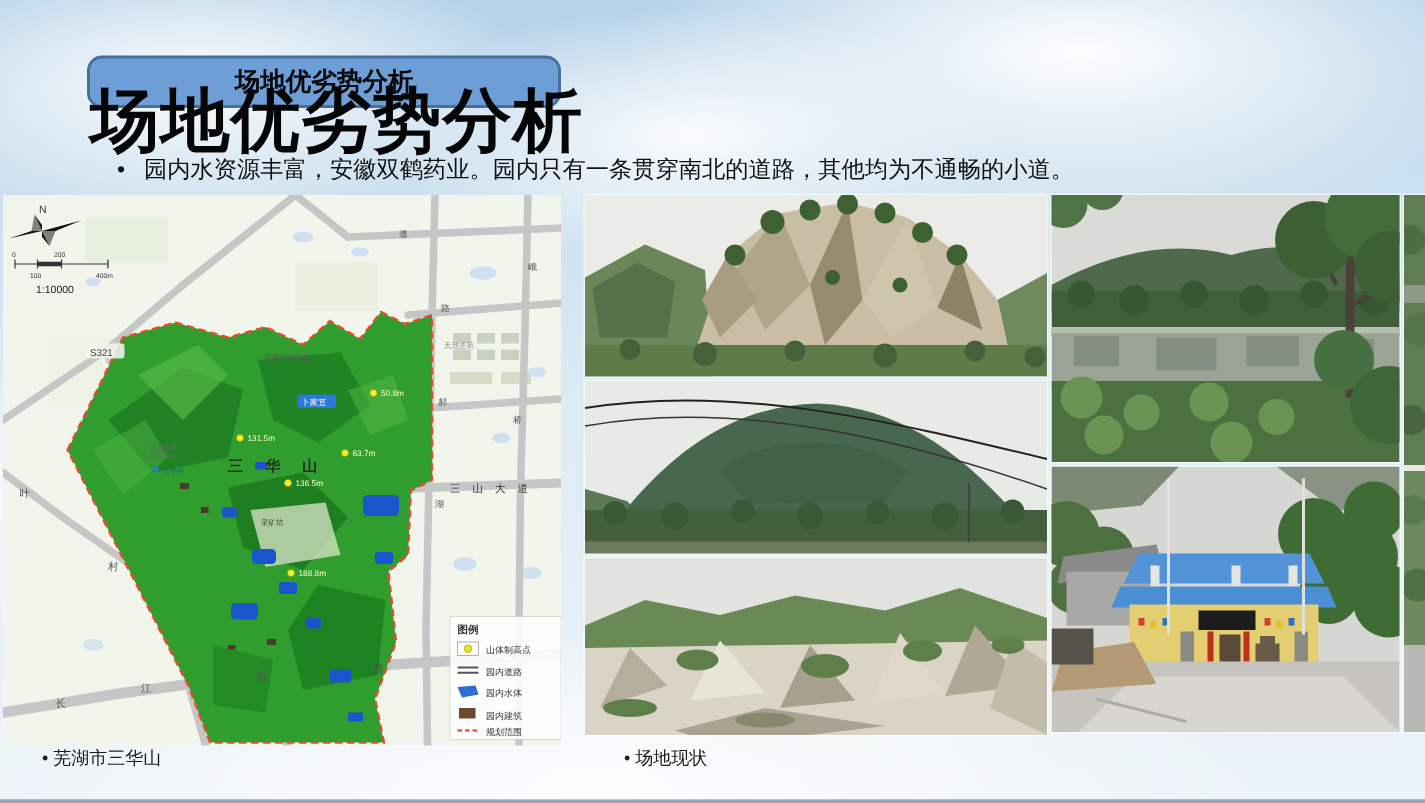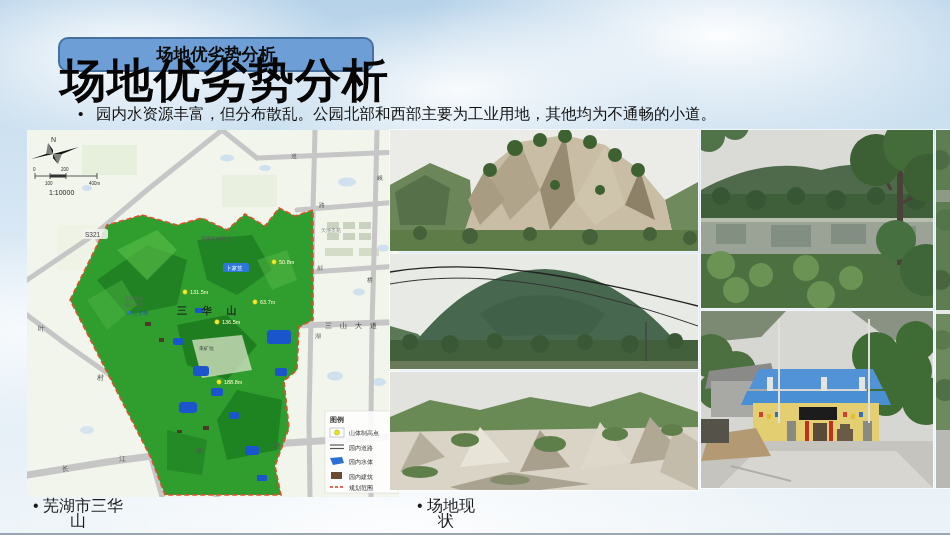--- a/index.html
+++ b/index.html
@@ -22,23 +22,23 @@
   }
   .big-title{
     position:absolute;left:60px;top:50px;z-index:5;
     font-size:46px;font-weight:900;color:#050505;letter-spacing:1px;white-space:nowrap;
   }
   .bullets{position:absolute;left:78px;top:79px;width:862px;z-index:3;color:#101010;}
   .bullet-row{display:flex;font-size:15.5px;line-height:23px;}
   .bullet-row .dot{width:18px;flex:0 0 18px;text-align:left;}
   .photo{position:absolute;box-shadow:0 0 0 1px rgba(255,255,255,.65);}
   .photo svg,.map svg{display:block;}
-  .map{position:absolute;left:27px;top:130px;width:372px;height:367px;}
+  .map{position:absolute;left:2px;top:130px;width:372px;height:367px;}
   .caption{
-    position:absolute;font-size:16px;line-height:15px;color:#1c1c1c;text-align:center;z-index:4;
+    position:absolute;font-size:12px;line-height:15px;color:#1c1c1c;z-index:4;
   }
   .caption.left{left:28px;top:498px;width:100px;}
   .caption.right{left:404px;top:498px;width:60px;margin-left:12px;}
 </style>
 </head>
 <body>
 
 <div class="slide">
 
   <div class="banner">
@@ -46,21 +46,21 @@
   </div>
 
   <div class="big-title">场地优劣势分析</div>
 
   <div class="bullets">
     <div class="bullet-row">
       <span class="dot">•</span>
     </div>
     <div class="bullet-row">
       <span class="dot">•</span>
-      <span>园内水资源丰富，但分布散乱。公园北部和西部主要为工业用地，其他均为不通畅的小道。</span>
+      <span>园内水资源丰富，安徽双鹤药业。园内只有一条贯穿南北的道路，其他均为不通畅的小道。</span>
     </div>
   </div>
 
   <div class="map">
     <svg width="372" height="367" viewBox="0 0 372 367">
       <rect x="0" y="0" width="372" height="367" fill="#f1f5ec"></rect>
 
       <g>
         <rect x="55" y="15" width="55" height="30" fill="#e7efdd"></rect>
         <rect x="195" y="45" width="55" height="32" fill="#e9f0e0"></rect>

